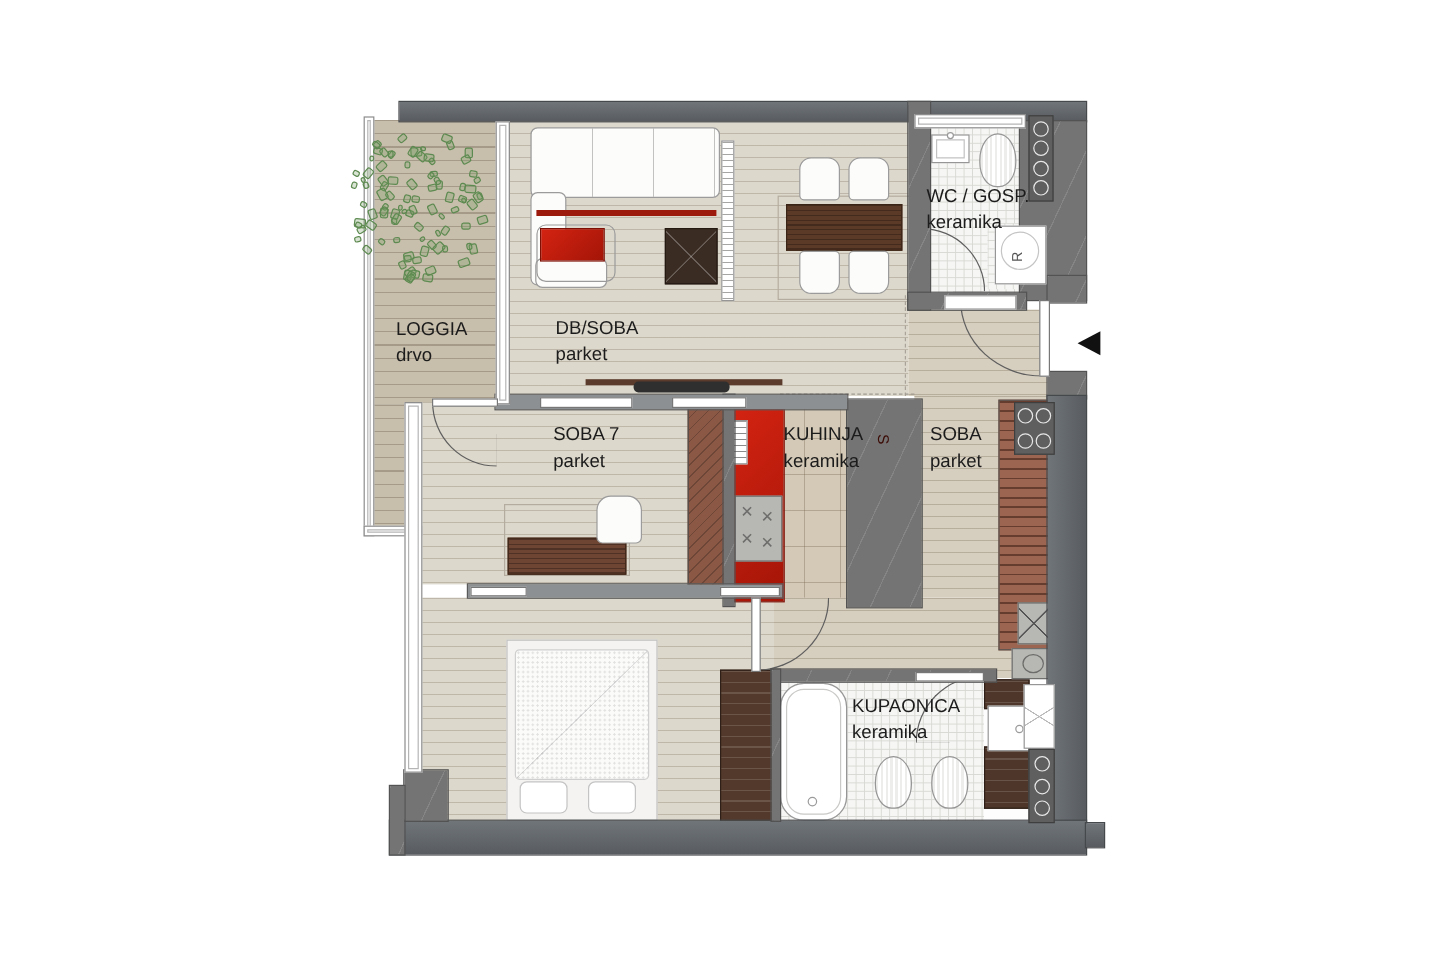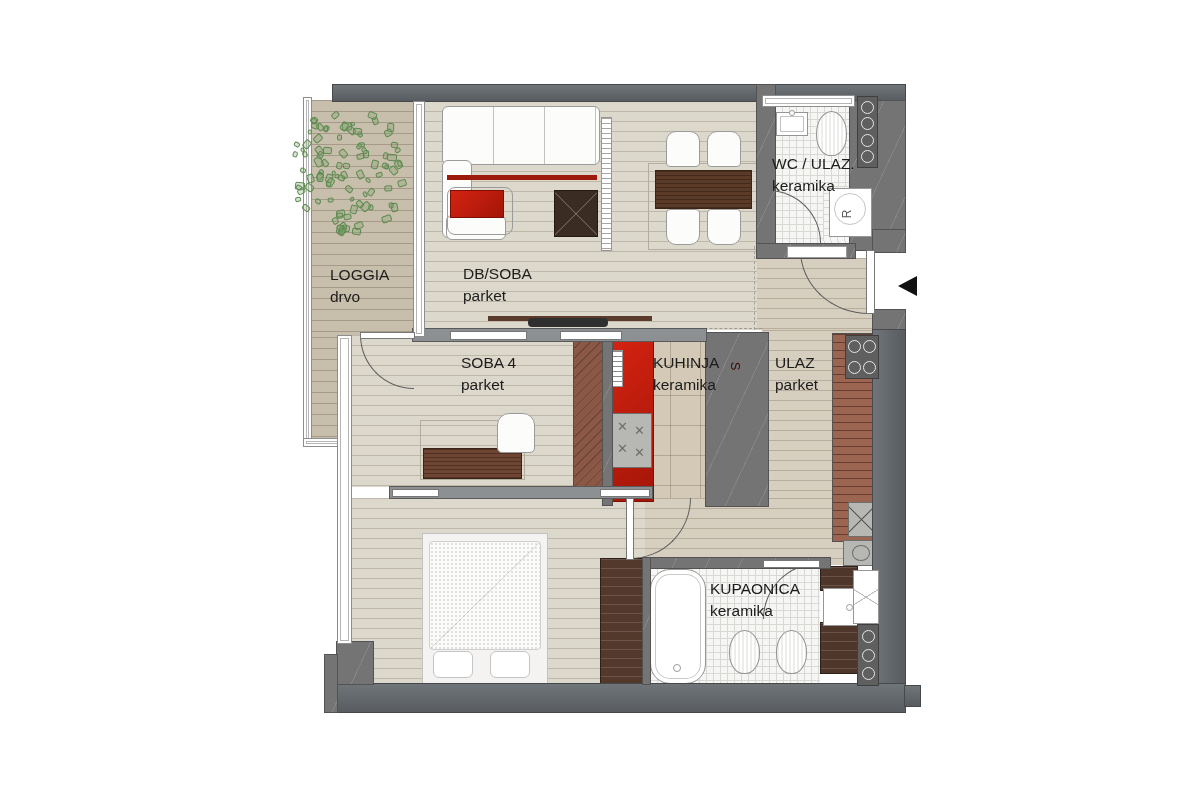--- a/index.html
+++ b/index.html
@@ -202,33 +202,33 @@
 
   <div class="abs label" style="left:330px;top:264px;">
     <div>LOGGIA</div>
     <div>drvo</div>
   </div>
   <div class="abs label" style="left:463px;top:263px;">
     <div>DB/SOBA</div>
     <div>parket</div>
   </div>
   <div class="abs label" style="left:772px;top:153px;">
-    <div>WC / ULAZ.</div>
+    <div>WC / GOSP.</div>
     <div>keramika</div>
   </div>
   <div class="abs label" style="left:461px;top:352px;">
-    <div>SOBA 4</div>
+    <div>SOBA 7</div>
     <div>parket</div>
   </div>
   <div class="abs label" style="left:653px;top:352px;">
     <div>KUHINJA</div>
     <div>keramika</div>
   </div>
   <div class="abs label" style="left:775px;top:352px;">
-    <div>ULAZ</div>
+    <div>SOBA</div>
     <div>parket</div>
   </div>
   <div class="abs label" style="left:710px;top:578px;">
     <div>KUPAONICA</div>
     <div>keramika</div>
   </div>
 
   <div id="tree" class="abs" style="left:275px;top:90px;width:140px;height:170px;">
       <div class="leaf" style="left: 69.7424px; top: 96.4032px; width: 5.88641px; height: 4.12048px; transform: rotate(40.0598deg);"></div>
       <div class="leaf" style="left: 63.3003px; top: 84.9941px; width: 5.23641px; height: 3.66548px; transform: rotate(21.3228deg);"></div>

